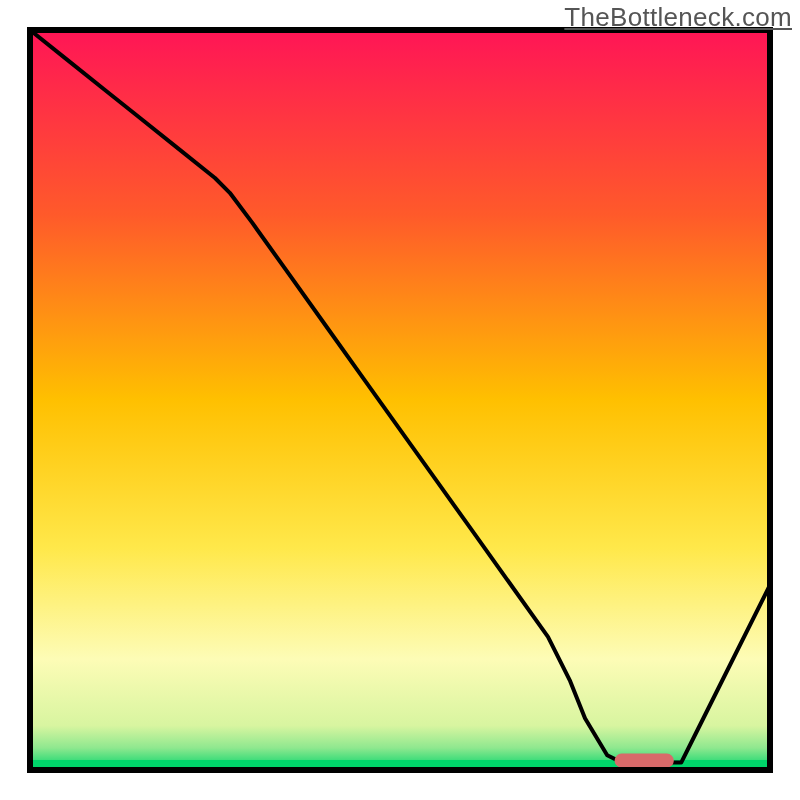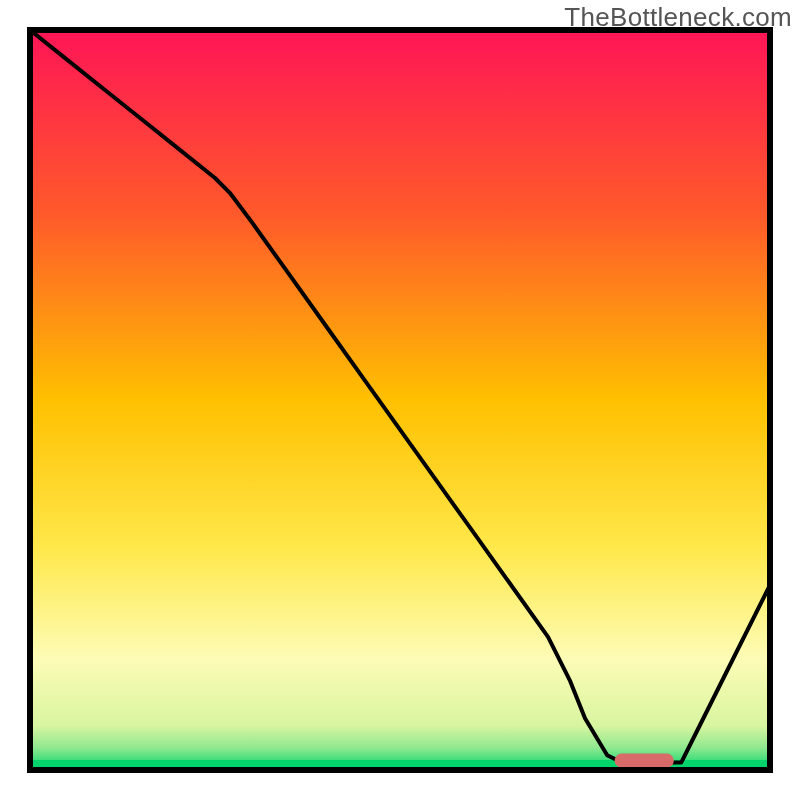--- a/index.html
+++ b/index.html
@@ -17,20 +17,21 @@
   }
   .watermark {
     position: absolute;
     top: 2px;
     right: 8px;
     color: #555;
     font-size: 26px;
     font-weight: 400;
     letter-spacing: 0.3px;
     z-index: 5;
+    text-decoration: underline;
   }
   svg {
     position: absolute;
     inset: 0;
     display: block;
   }
 </style>
 </head>
 <body>
 

